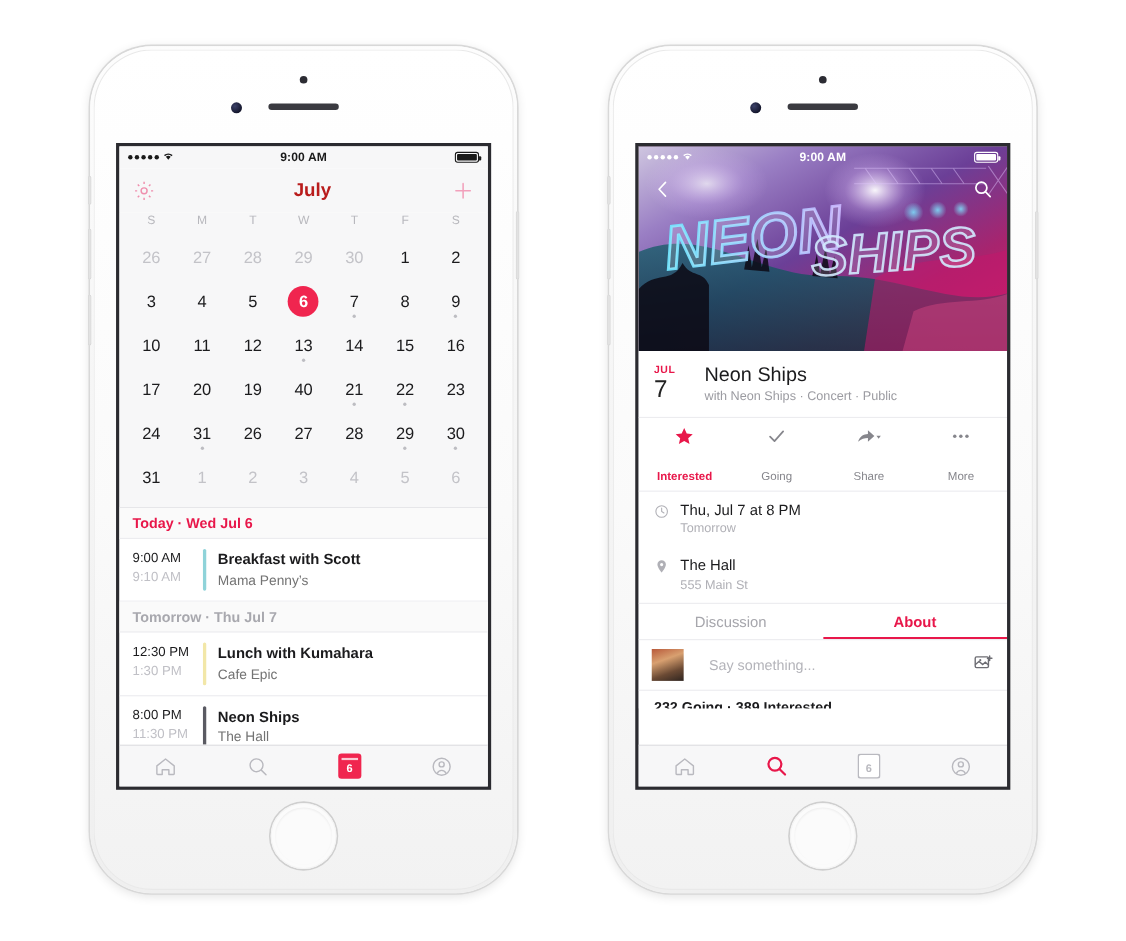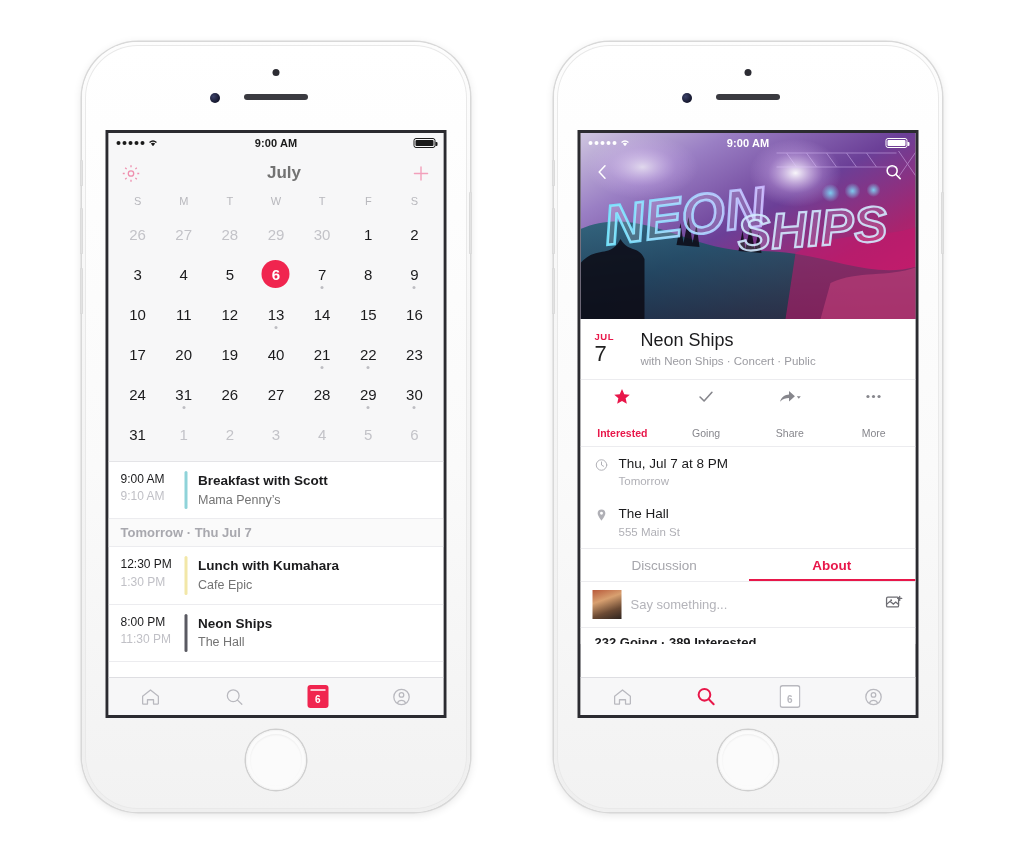--- a/index.html
+++ b/index.html
@@ -102,21 +102,21 @@
   .statusbar.over-photo .battery::after { background: #fff; }
   .statusbar.over-photo .battery i { background: #fff; }
 
   
   .cal-header {
     flex: 0 0 40px; display: flex; align-items: center; padding: 0 12px;
     background: #f7f7f8; position: relative;
   }
   .cal-title {
     position: absolute; left: 16px; right: 0; text-align: center;
-    font-size: 17px; font-weight: 700; color: #737373;
+    font-size: 17px; font-weight: 700; color: #b91c1c;
   }
   .gear-icon { width: 21px; height: 21px; position: relative; z-index: 2; }
   .plus-icon { margin-left: auto; width: 21px; height: 21px; position: relative; z-index: 2; }
 
   
   .cal-grid { background: #f7f7f8; padding: 0 6px 6px; flex: 0 0 auto; }
   .dow-row, .day-row { display: grid; grid-template-columns: repeat(7,1fr); }
   .dow {
     text-align: center; font-size: 11px; color: #b8b8bd;
     padding: 2px 0 8px; font-weight: 400;
@@ -203,21 +203,21 @@
   .info-s { font-size: 11.5px; color: #b0b0b6; line-height: 1.45; }
 
   .seg { display: flex; border-top: 1px solid #ececef; }
   .seg-item {
     flex: 1 1 0; text-align: center; padding: 9px 0 8px;
     font-size: 13.5px; color: #a6a6ac;
   }
   .seg-item.active { color: #e8174a; font-weight: 700; box-shadow: inset 0 -2px 0 #e8174a; }
 
   .composer {
-    display: flex; align-items: center; gap: 9px; padding: 8px 12px;
+    display: flex; align-items: center; gap: 23px; padding: 8px 12px;
     border-top: 1px solid #ececef; border-bottom: 1px solid #ececef;
   }
   .composer-avatar {
     width: 29px; height: 29px; flex: 0 0 29px;
     background: linear-gradient(160deg,#b8593a 0%,#d8a070 35%,#6b4a34 70%,#2f2520 100%);
   }
   .composer-ph { flex: 1 1 auto; font-size: 13px; color: #b4b4ba; }
   .going-line {
     padding: 7px 14px 0; font-size: 13px; font-weight: 700; color: #1b1b1d;
     height: 16px; overflow: hidden;
@@ -434,20 +434,21 @@
                 </div>
                 <div class="day muted">
                   <span class="num">6</span>
                 </div>
               </div>
             </div>
         </div>
 
         <div class="event-list">
           <div id="event-sections">
+              <div class="sec-head today">Today · Wed Jul 6</div>
               <div class="event-row">
                 <div class="ev-times">
                   <div class="ev-start">9:00 AM</div>
                   <div class="ev-end">9:10 AM</div>
                 </div>
                 <div class="ev-bar" style="background: rgb(143, 211, 217);"></div>
                 <div class="ev-main">
                   <div class="ev-title">Breakfast with Scott</div>
                   <div class="ev-sub">Mama Penny’s</div>
                 </div>

